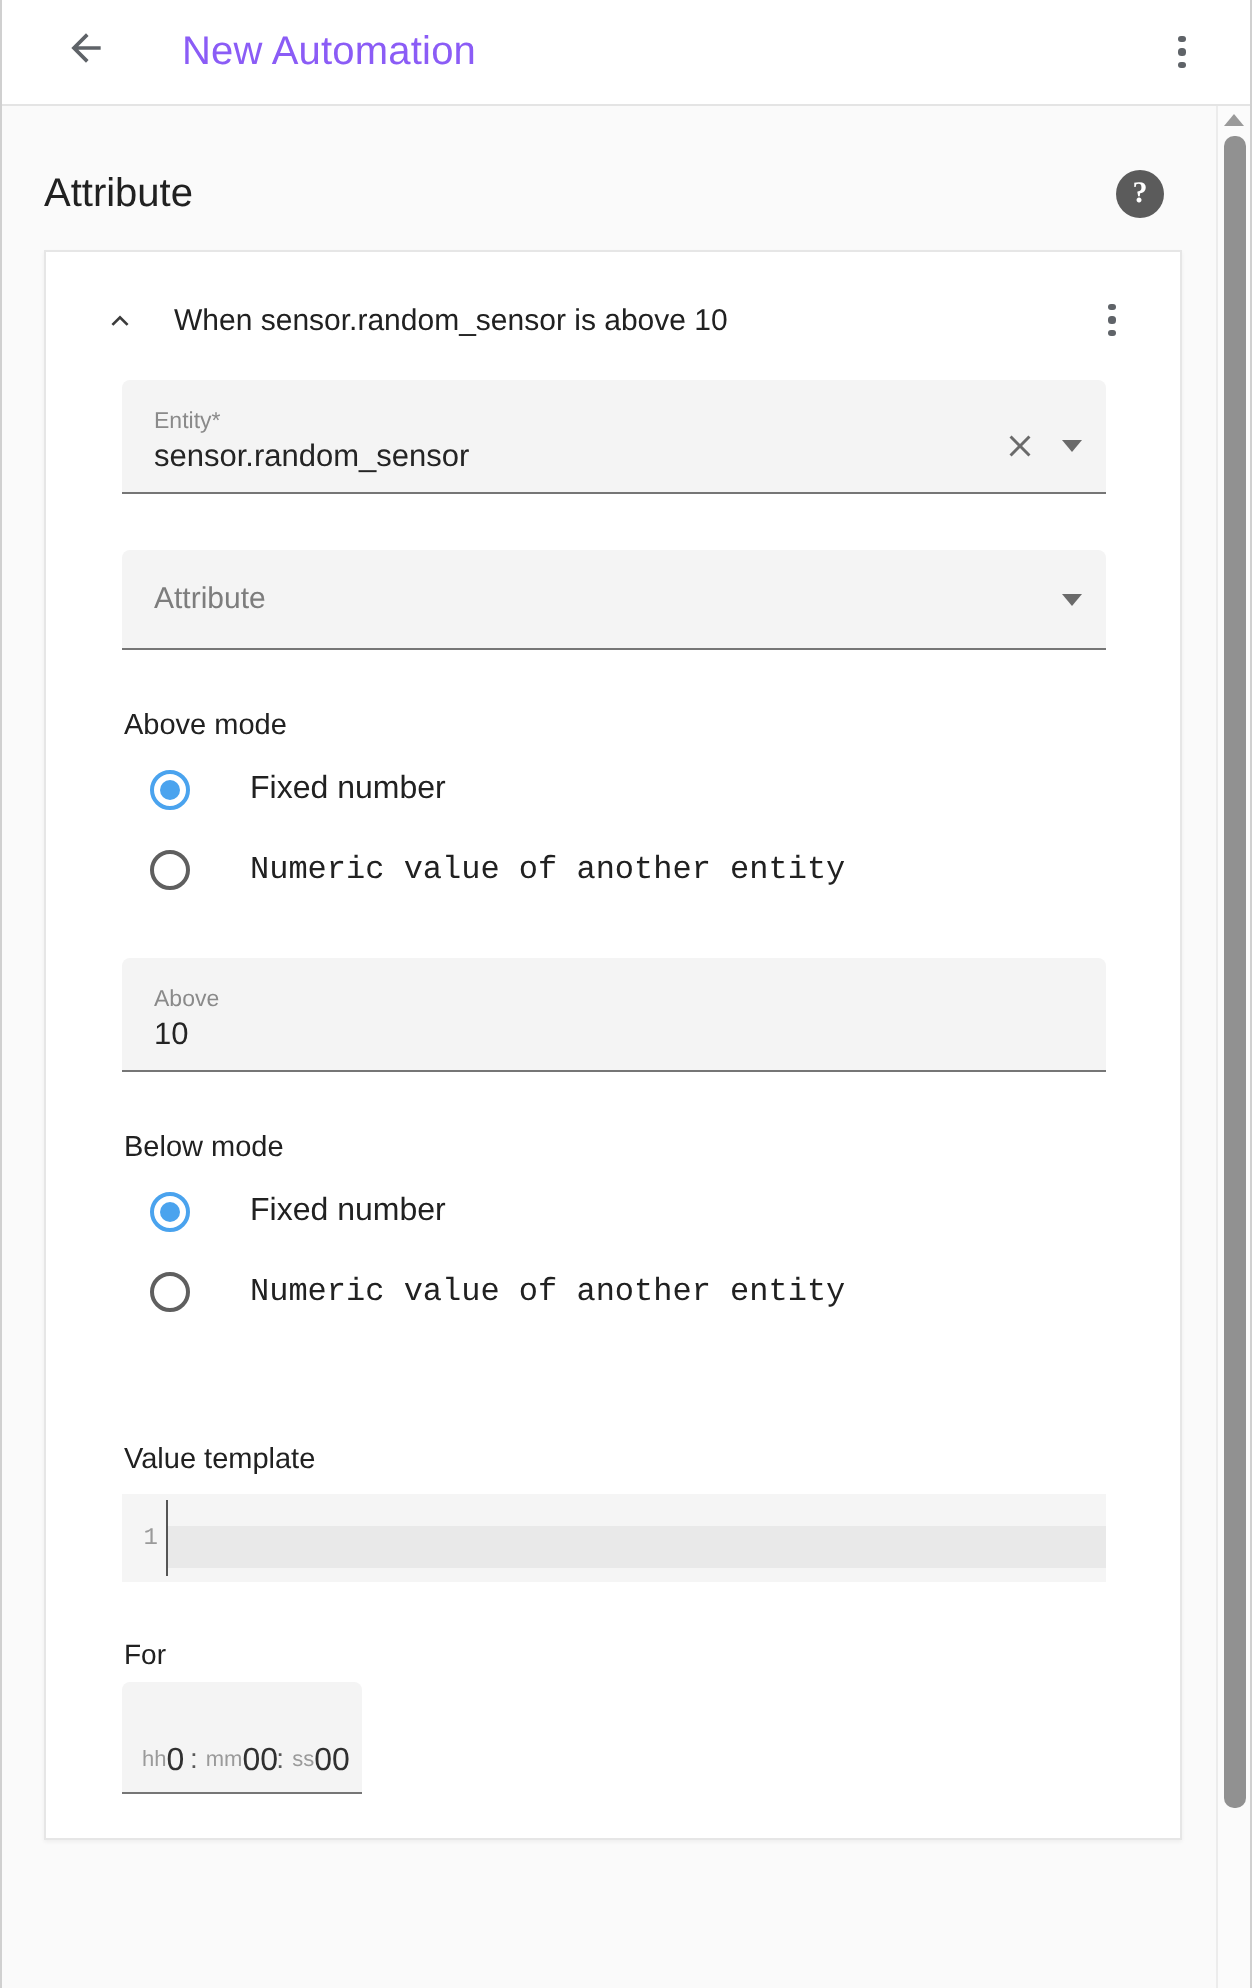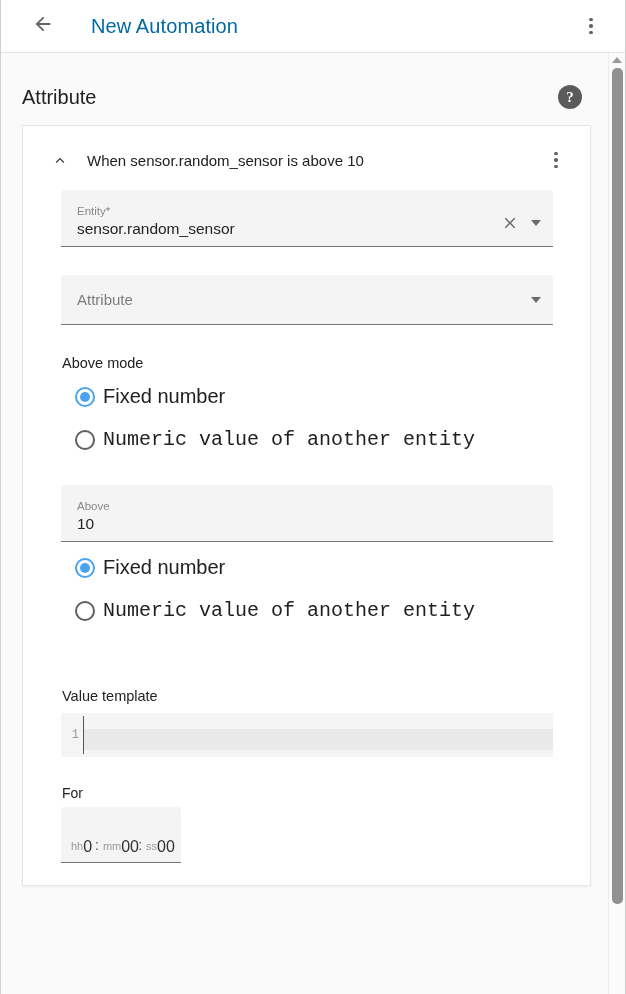--- a/index.html
+++ b/index.html
@@ -50,21 +50,21 @@
     justify-content: center;
     flex: 0 0 auto;
     cursor: pointer;
     background: transparent;
     border: none;
     padding: 0;
   }
   .appbar-title {
     font-size: 20px;
     font-weight: 400;
-    color: #0369a1;
+    color: #8b5cf6;
     margin-left: 28px;
     letter-spacing: 0.1px;
     white-space: nowrap;
   }
   .spacer { flex: 1 1 auto; }
 
   .dots {
     display: flex;
     flex-direction: column;
     align-items: center;
@@ -260,23 +260,23 @@
   }
   .radio.on::after {
     content: "";
     width: 10px;
     height: 10px;
     border-radius: 50%;
     background: #4aa3ee;
     display: block;
   }
   .radio-label {
-    font-size: 20px;
-    color: #212121;
-    margin-left: 8px;
+    font-size: 16px;
+    color: #212121;
+    margin-left: 30px;
   }
 
   .spacer-above { height: 34px; }
   .spacer-below { height: 34px; }
 
   
   .editor-label {
     font-size: 14.5px;
     color: #212121;
     margin: 32px 0 9px 1px;
@@ -501,20 +501,21 @@
 
           <div class="spacer-above"></div>
 
           <div class="field with-value">
             <div class="field-inner">
               <span class="field-label">Above</span>
               <span class="field-value">10</span>
             </div>
           </div>
 
+          <div class="group-label">Below mode</div>
           <div class="radio-row">
             <span class="radio on"></span>
             <span class="radio-label">Fixed number</span>
           </div>
           <div class="radio-row">
             <span class="radio off"></span>
             <span class="radio-label">Numeric value of another entity</span>
           </div>
 
           <div class="spacer-below"></div>

